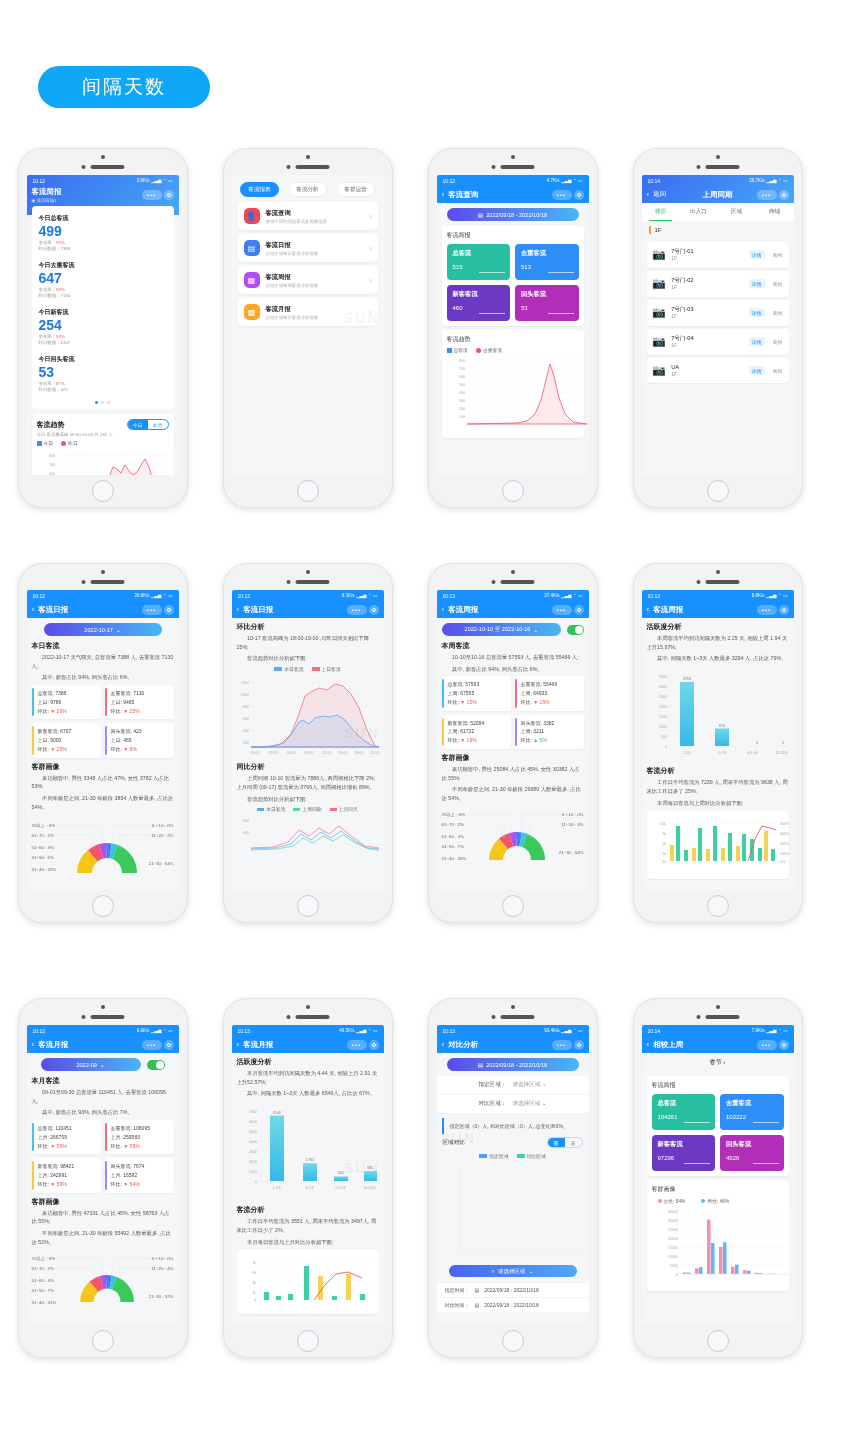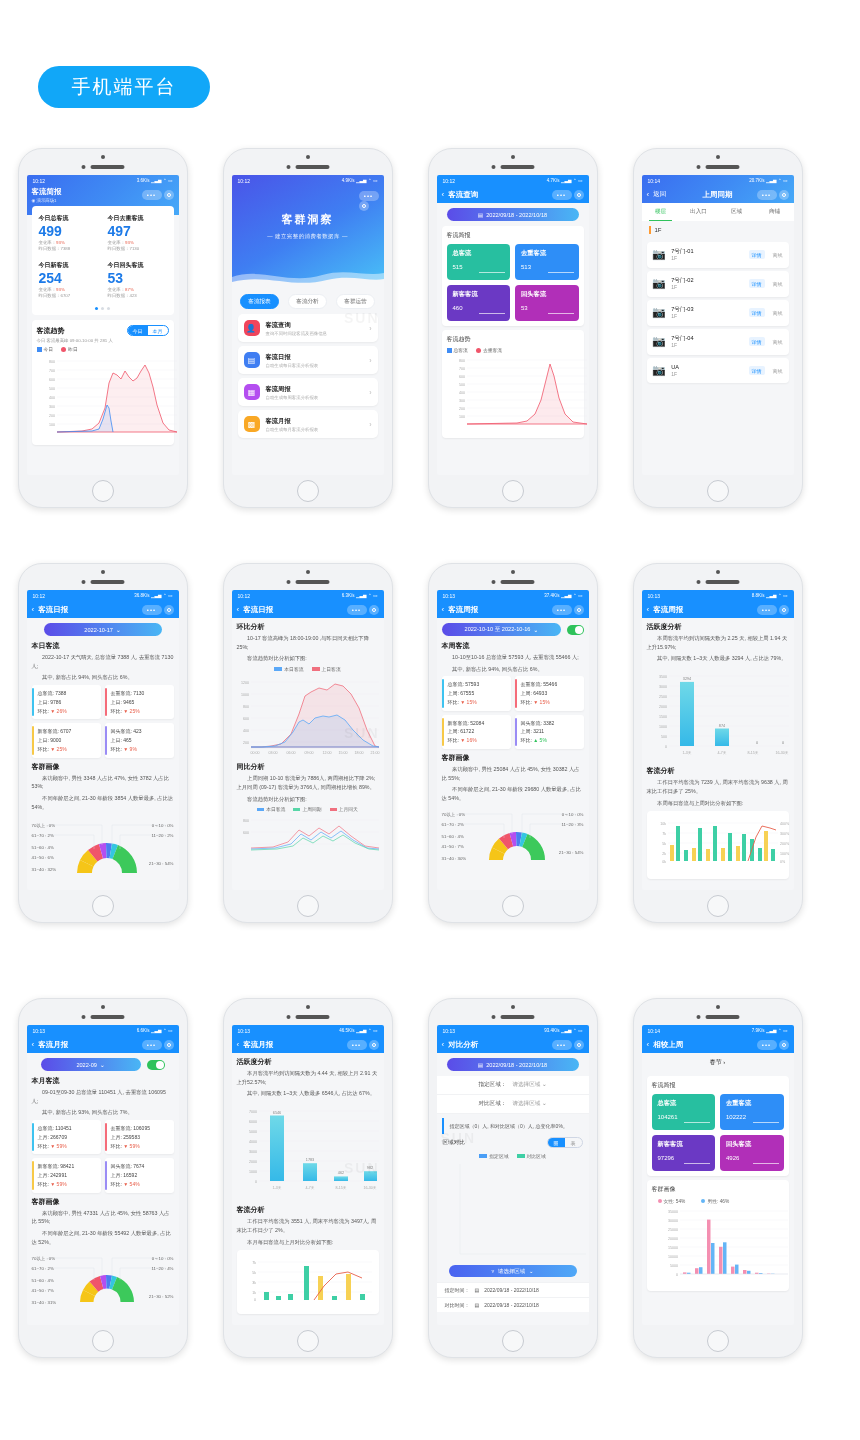--- a/index.html
+++ b/index.html
@@ -104,21 +104,21 @@
   }
   .datepill.wide{ width:132px; }
   .dp-row{ display:flex; align-items:center; justify-content:center; gap:6px; margin:5px 5px; }
   .toggle{
     width:18px;height:10px;border-radius:5px;background:#2fc25b;position:relative;
   }
   .toggle::after{content:"";position:absolute;right:1px;top:1px;width:8px;height:8px;border-radius:50%;background:#fff;}
 
   
   .stat-wrap{ background:#fff; margin:5px; border-radius:4px; padding:4px 2px; }
-  .stat-grid{ display:flex; flex-wrap:wrap; }
+  .stat-grid{ display:flex; flex-wrap:wrap;flex-direction:column; }
   .stat{ width:50%; padding:4px 5px; }
   .stat .lbl{ font-size:6px; color:#222; font-weight:bold; }
   .stat .val{ font-size:14px; color:#1c7ae8; font-weight:bold; line-height:1.2; }
   .stat .sub{ font-size:4.4px; color:#999; line-height:1.5; }
   .stat .sub .up{ color:#e8604c; }
   .dots{ display:flex; justify-content:center; gap:3px; padding:3px 0 1px; }
   .dots i{ width:3px;height:3px;border-radius:50%;background:#d8dde3; display:block;}
   .dots i.on{ background:#1890ff; }
 
   
@@ -216,21 +216,21 @@
   .gender-legend .sw{ width:4px;height:4px;border-radius:50%;display:block;}
   .watermark{
     position:absolute; right:4px; top:45%; font-size:14px; color:rgba(0,0,0,.045);
     font-weight:bold; letter-spacing:2px; pointer-events:none;
   }
 </style>
 </head>
 <body>
 
 <div class="title-pill">
-  <span>手机端平台</span>
+  <span>间隔天数</span>
 </div>
 
 <div class="grid">
 
   <div class="row row1">
 
     <div class="cell">
       <div class="phone">
         <div class="frontcam"></div>
         <div class="speaker">
@@ -266,21 +266,21 @@
             <div class="stat-wrap">
               <div class="stat-grid">
                 <div class="stat">
                   <div class="lbl">今日总客流</div>
                   <div class="val">499</div>
                   <div class="sub"><span>变化率：</span><span class="up">93%</span></div>
                   <div class="sub">昨日数据：7388</div>
                 </div>
                 <div class="stat">
                   <div class="lbl">今日去重客流</div>
-                  <div class="val">497</div>
+                  <div class="val">647</div>
                   <div class="sub"><span>变化率：</span><span class="up">93%</span></div>
                   <div class="sub">昨日数据：7130</div>
                 </div>
                 <div class="stat">
                   <div class="lbl">今日新客流</div>
                   <div class="val">254</div>
                   <div class="sub"><span>变化率：</span><span class="up">93%</span></div>
                   <div class="sub">昨日数据：6707</div>
                 </div>
                 <div class="stat">
@@ -347,43 +347,20 @@
     </div>
 
     <div class="cell">
       <div class="phone">
         <div class="frontcam"></div>
         <div class="speaker">
           <span class="cam"></span>
           <span class="grille"></span>
         </div>
         <div class="screen">
-          <div class="hero">
-            <div class="statusbar">
-              <span>10:12</span>
-              <span class="right">
-                <span class="sb-ico">4.9K/s</span>
-                <span class="sb-ico">▁▃▅</span>
-                <span class="sb-ico">⌃</span>
-                <span class="sb-ico">▭</span>
-              </span>
-            </div>
-            <div class="caps" style="position:absolute;right:5px;top:16px">
-              <span class="cap-pill">•••</span>
-              <span class="cap-circle">
-                  <i></i>
-                </span>
-            </div>
-            <h2>客群洞察</h2>
-            <p>— 建立完整的消费者数据库 —</p>
-            <svg class="wave" viewBox="0 0 160 26" preserveAspectRatio="none">
-              <path d="M0,14 C30,4 60,22 95,12 C120,5 142,14 160,10 L160,26 L0,26 Z" fill="rgba(255,255,255,.45)"></path>
-              <path d="M0,19 C35,10 65,26 100,17 C125,11 145,19 160,16 L160,26 L0,26 Z" fill="#f5f6f8"></path>
-            </svg>
-          </div>
           <div class="tabs3">
             <span class="on">客流报表</span>
             <span>客流分析</span>
             <span>客群运营</span>
           </div>
           <div class="menu-item">
             <span class="mi-ico" style="background:#f0455c">👤</span>
             <span class="mi-txt">
               <b>客流查询</b>
               <em>查询不同时间段客流及画像信息</em>

